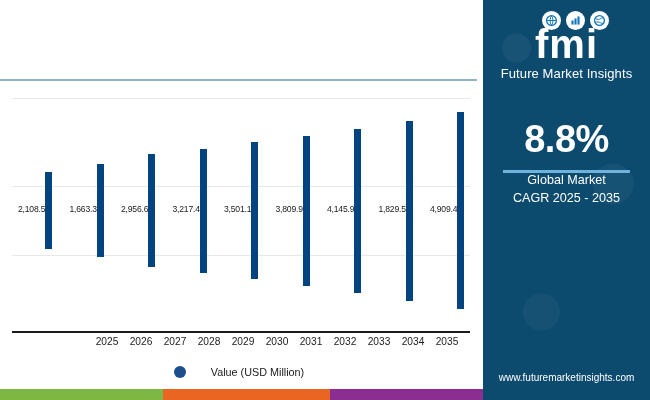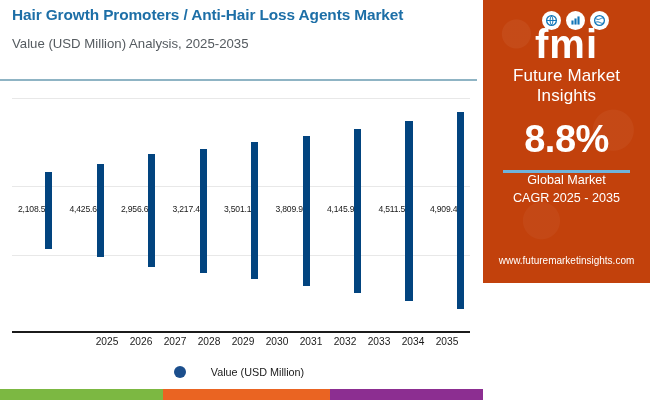--- a/index.html
+++ b/index.html
@@ -125,22 +125,22 @@
   }
   #legend-label {
     font-size: 10.8px;
     color: #1a1a1a;
   }
 
   
   #side-panel {
     position: absolute;
     left: 483px; top: 0;
-    width: 167px; height: 283px;
-    background: #c2410c;
+    width: 167px; height: 400px;
+    background: #0c4a6e;
     overflow: hidden;
   }
   #panel-texture {
     position: absolute; inset: 0;
     background:
       radial-gradient(circle at 20% 12%, rgba(255,255,255,.05) 0 14px, transparent 15px),
       radial-gradient(circle at 78% 46%, rgba(255,255,255,.045) 0 20px, transparent 21px),
       radial-gradient(circle at 35% 78%, rgba(255,255,255,.04) 0 18px, transparent 19px);
     pointer-events: none;
   }
@@ -160,21 +160,21 @@
   .logo-badge svg { display: block; }
   #logo-word {
     font-size: 40px;
     font-weight: bold;
     color: #ffffff;
     line-height: 0.82;
     letter-spacing: 1px;
     margin-top: -2px;
   }
   #logo-tagline {
-    font-size: 17px;
+    font-size: 13px;
     color: #ffffff;
     margin-top: 5px;
     letter-spacing: 0.1px;
   }
 
   
   #cagr-block { position: absolute; left: 0; top: 118px; width: 167px; text-align: center; }
   #cagr-value {
     font-size: 38px;
     font-weight: bold;
@@ -209,38 +209,34 @@
   #strip-orange { width: 167px; background: #ea6422; }
   #strip-purple { flex: 1;      background: #8c2e91; }
 </style>
 </head>
 <body>
 
 <div id="page">
 
   <div id="main">
 
-    <div id="header">
-      <div id="chart-title">Hair Growth Promoters / Anti-Hair Loss Agents Market</div>
-      <div id="chart-subtitle">Value (USD Million) Analysis, 2025-2035</div>
-    </div>
     <div id="header-rule"></div>
 
     <div id="plot">
       <div class="gridline" style="top:8px"></div>
       <div class="gridline" style="top:96px"></div>
       <div class="gridline" style="top:165px"></div>
       <div id="axis-baseline"></div>
       <div id="bars">
           <div class="bar-slot">
             <div class="bar-label">2,108.5</div>
             <div class="bar-rect" style="height: 77px; background: rgb(2, 68, 127);"></div>
           </div>
           <div class="bar-slot">
-            <div class="bar-label">4,425.6</div>
+            <div class="bar-label">1,663.3</div>
             <div class="bar-rect" style="height: 93px; background: rgb(2, 68, 127);"></div>
           </div>
           <div class="bar-slot">
             <div class="bar-label">2,956.6</div>
             <div class="bar-rect" style="height: 113px; background: rgb(2, 68, 127);"></div>
           </div>
           <div class="bar-slot">
             <div class="bar-label">3,217.4</div>
             <div class="bar-rect" style="height: 124px; background: rgb(2, 68, 127);"></div>
           </div>
@@ -250,21 +246,21 @@
           </div>
           <div class="bar-slot">
             <div class="bar-label">3,809.9</div>
             <div class="bar-rect" style="height: 150px; background: rgb(2, 68, 127);"></div>
           </div>
           <div class="bar-slot">
             <div class="bar-label">4,145.9</div>
             <div class="bar-rect" style="height: 164px; background: rgb(2, 68, 127);"></div>
           </div>
           <div class="bar-slot">
-            <div class="bar-label">4,511.5</div>
+            <div class="bar-label">1,829.5</div>
             <div class="bar-rect" style="height: 180px; background: rgb(2, 68, 127);"></div>
           </div>
           <div class="bar-slot">
             <div class="bar-label">4,909.4</div>
             <div class="bar-rect" style="height: 197px; background: rgb(2, 68, 127);"></div>
           </div>
         </div>
     </div>
 
     <div id="xaxis">

